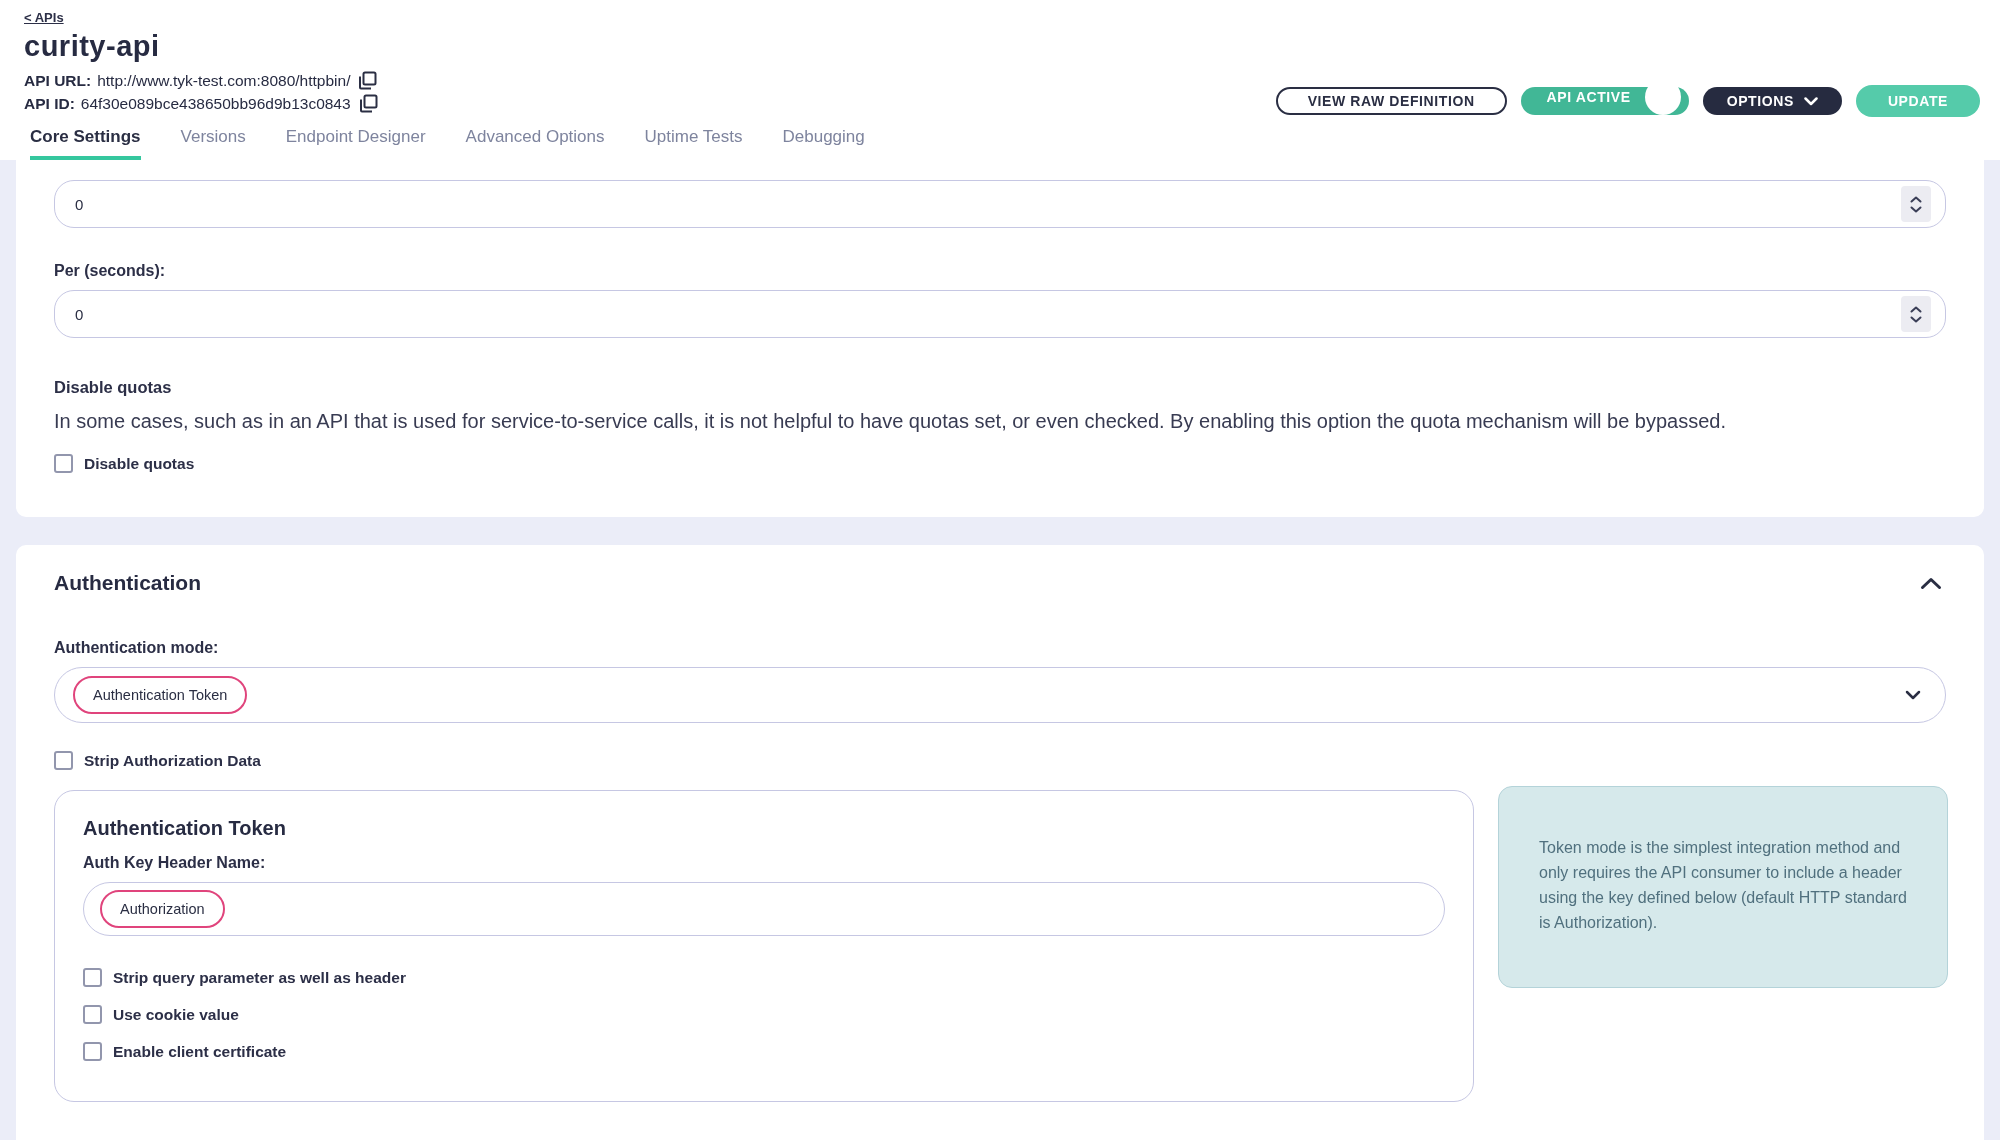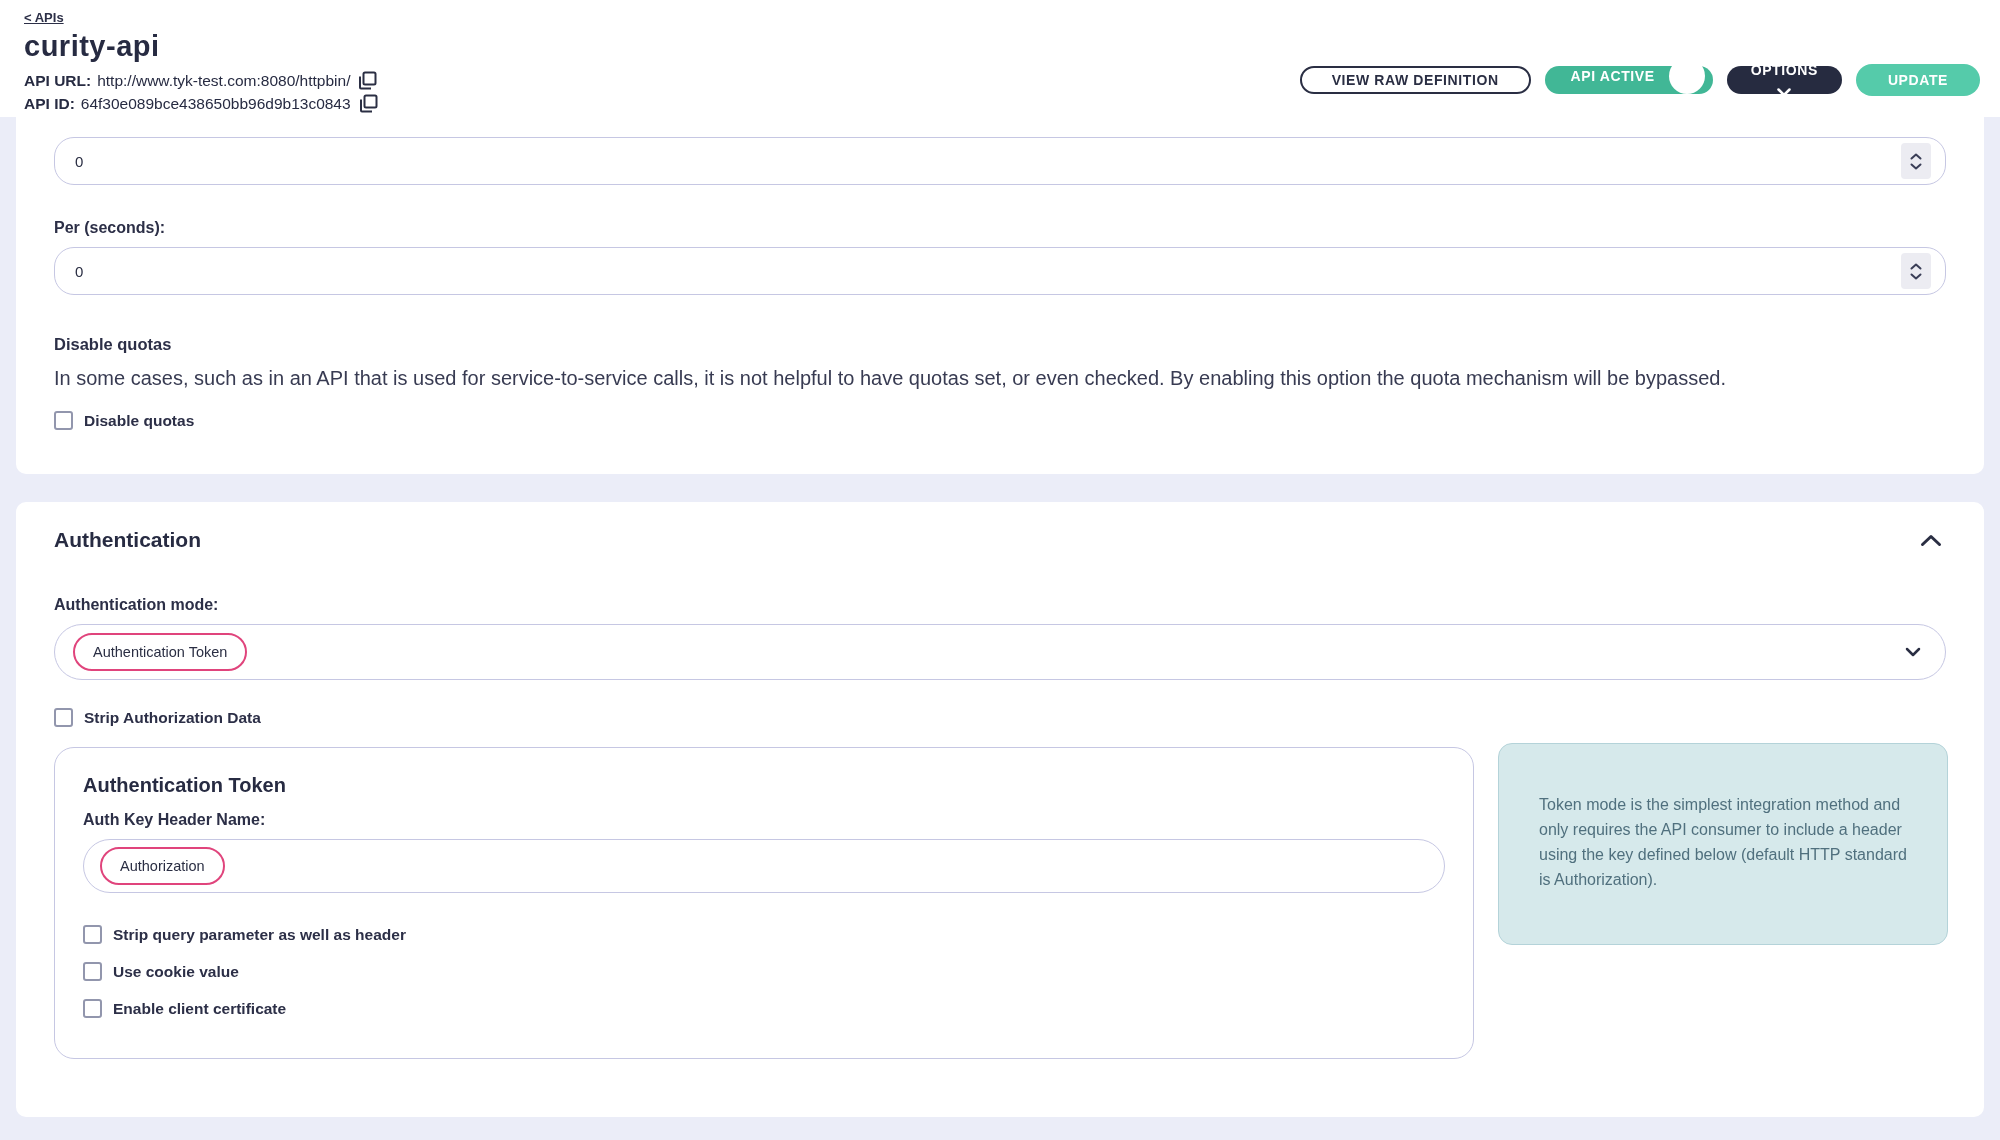--- a/index.html
+++ b/index.html
@@ -8,35 +8,35 @@
     font-family: "Liberation Sans", sans-serif;
     background:#ebedf8;
     color:#2c2f47;
   }
   
   .app-header { background:#fff; padding:8px 16px 0 24px; }
   .breadcrumb {
     font-size:13px; font-weight:bold; text-decoration:underline;
     color:#2c2f47; cursor:pointer; display:inline-block;
   }
-  .header-main { display:flex; justify-content:space-between; align-items:center; }
+  .header-main { display:flex; justify-content:space-between; align-items:flex-end; }
   .page-title { font-size:29px; font-weight:bold; letter-spacing:0.5px; margin:4px 0 8px; color:#272b42; }
   .meta-line { font-size:15.5px; margin:4px 0; color:#272b42; display:flex; align-items:center; }
   .meta-line b { margin-right:6px; }
   .copy-icon { margin-left:8px; cursor:pointer; display:inline-flex; }
   .header-actions { display:flex; align-items:center; gap:14px; margin-top:16px; margin-right:4px; }
   .btn {
     height:28px; border-radius:23px; display:inline-flex; align-items:center; justify-content:center;
     font-size:14px; font-weight:bold; letter-spacing:0.6px; cursor:pointer; border:none;
     font-family:"Liberation Sans", sans-serif; white-space:nowrap;
   }
   .btn-outline { background:#fff; border:2px solid #2a2e43; color:#2a2e43; padding:0 30px; }
   .btn-toggle { background:#41b796; color:#fff; padding:0 8px 8px 26px; gap:14px; }
   .toggle-knob { width:36px; height:36px; border-radius:50%; background:#fff; }
-  .btn-dark { background:#262b40; color:#fff; padding:0 24px; gap:10px;flex-direction:column; }
+  .btn-dark { background:#262b40; color:#fff; padding:0 24px; gap:10px; }
   .btn-teal { background:#55cbaa; color:#fff; padding:16px 32px; }
   .tabs { display:flex; margin-top:10px; padding-left:6px; }
   .tab {
     font-size:17px; color:#7e849e; margin-right:40px; padding-bottom:9px; cursor:pointer;
     border-bottom:4px solid transparent;
   }
   .tab.active { color:#2a2e43; font-weight:bold; border-bottom-color:#35c79e; }
   
   .content { padding:0 16px; }
   .card { background:#fff; border-radius:10px; }
@@ -132,20 +132,28 @@
         <span style="display:flex;">
           <svg width="14" height="9" viewBox="0 0 14 9">
               <path d="M1.5 1.5 L7 7 L12.5 1.5" fill="none" stroke="#fff" stroke-width="2.5" stroke-linecap="round" stroke-linejoin="round"></path>
             </svg>
         </span>
       </button>
       <button class="btn btn-teal">UPDATE</button>
     </div>
   </div>
 
+  <div class="tabs">
+    <div class="tab active">Core Settings</div>
+    <div class="tab">Versions</div>
+    <div class="tab">Endpoint Designer</div>
+    <div class="tab">Advanced Options</div>
+    <div class="tab">Uptime Tests</div>
+    <div class="tab">Debugging</div>
+  </div>
 </div>
 
 <div class="content">
 
   <div class="card card-1">
 
     <div class="text-input">
       <span>0</span>
       <span class="spinner">
         <svg width="12" height="7" viewBox="0 0 12 7">

